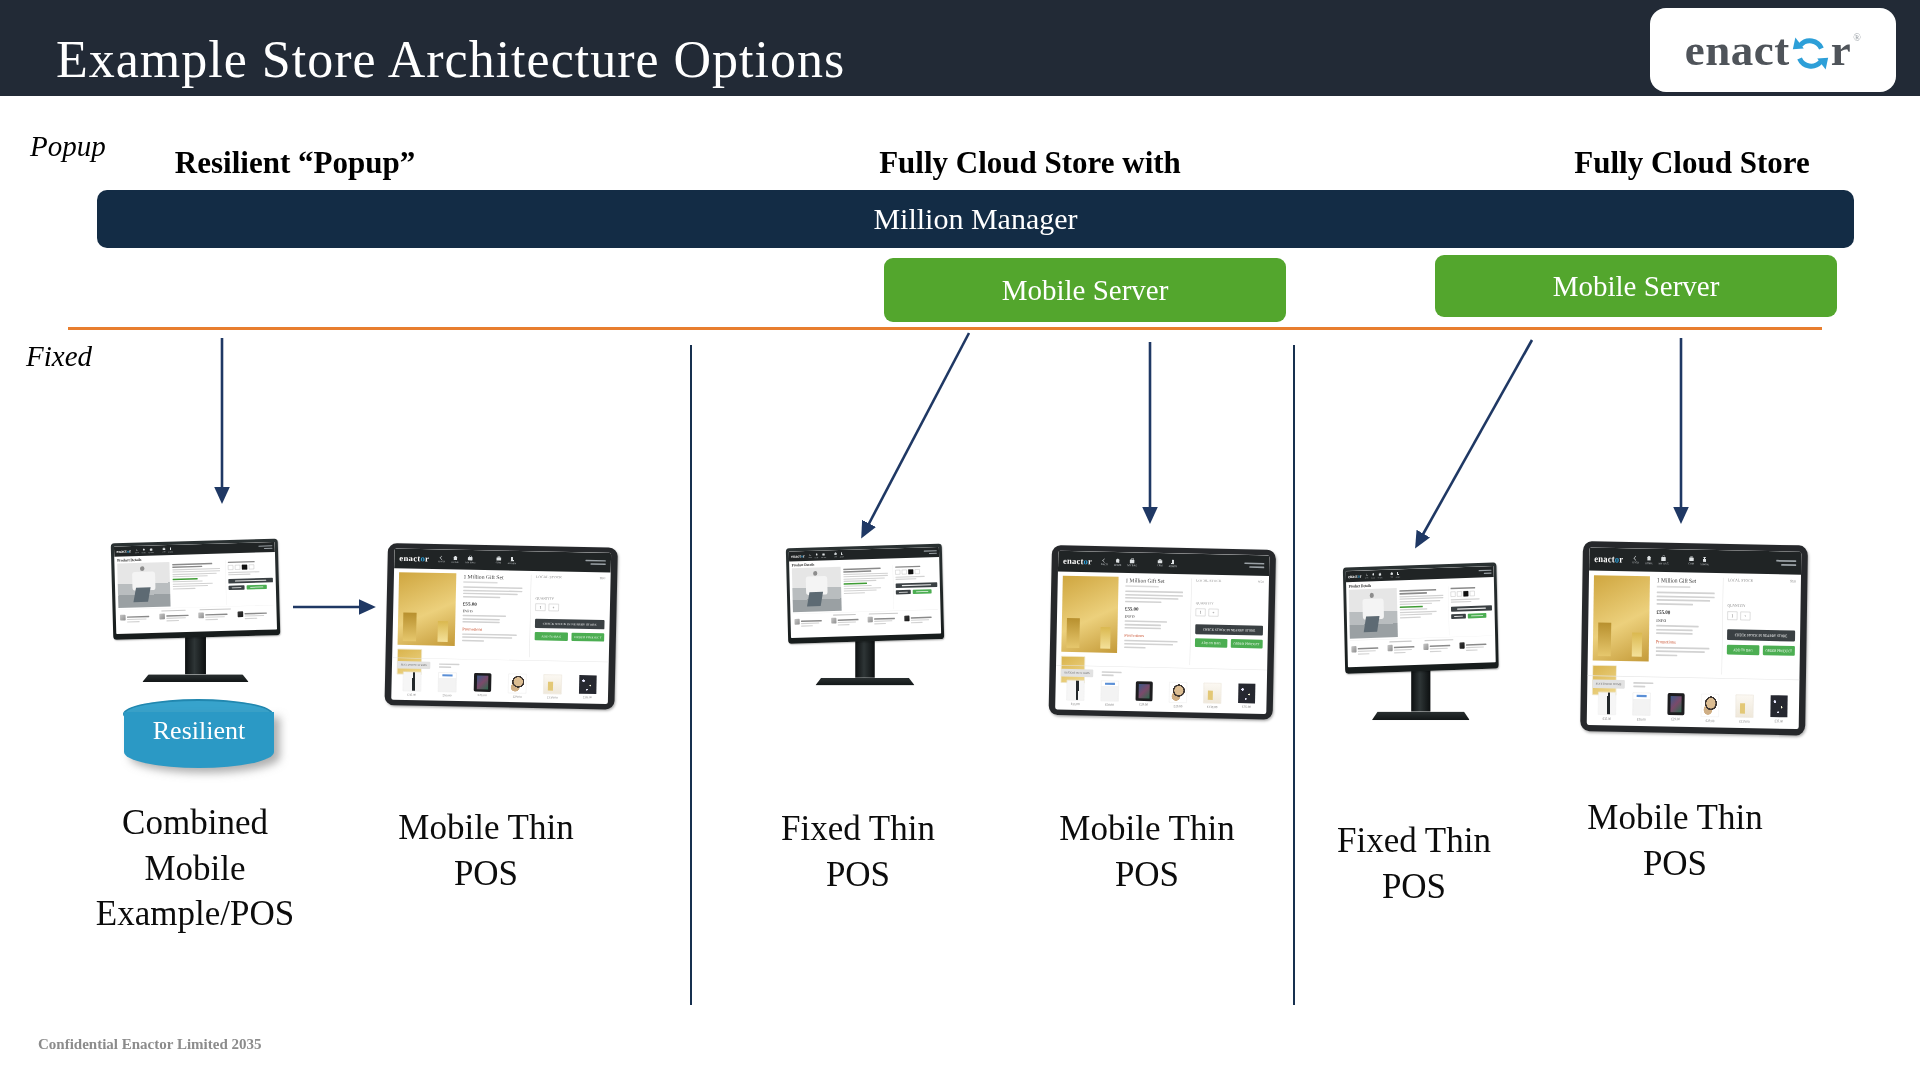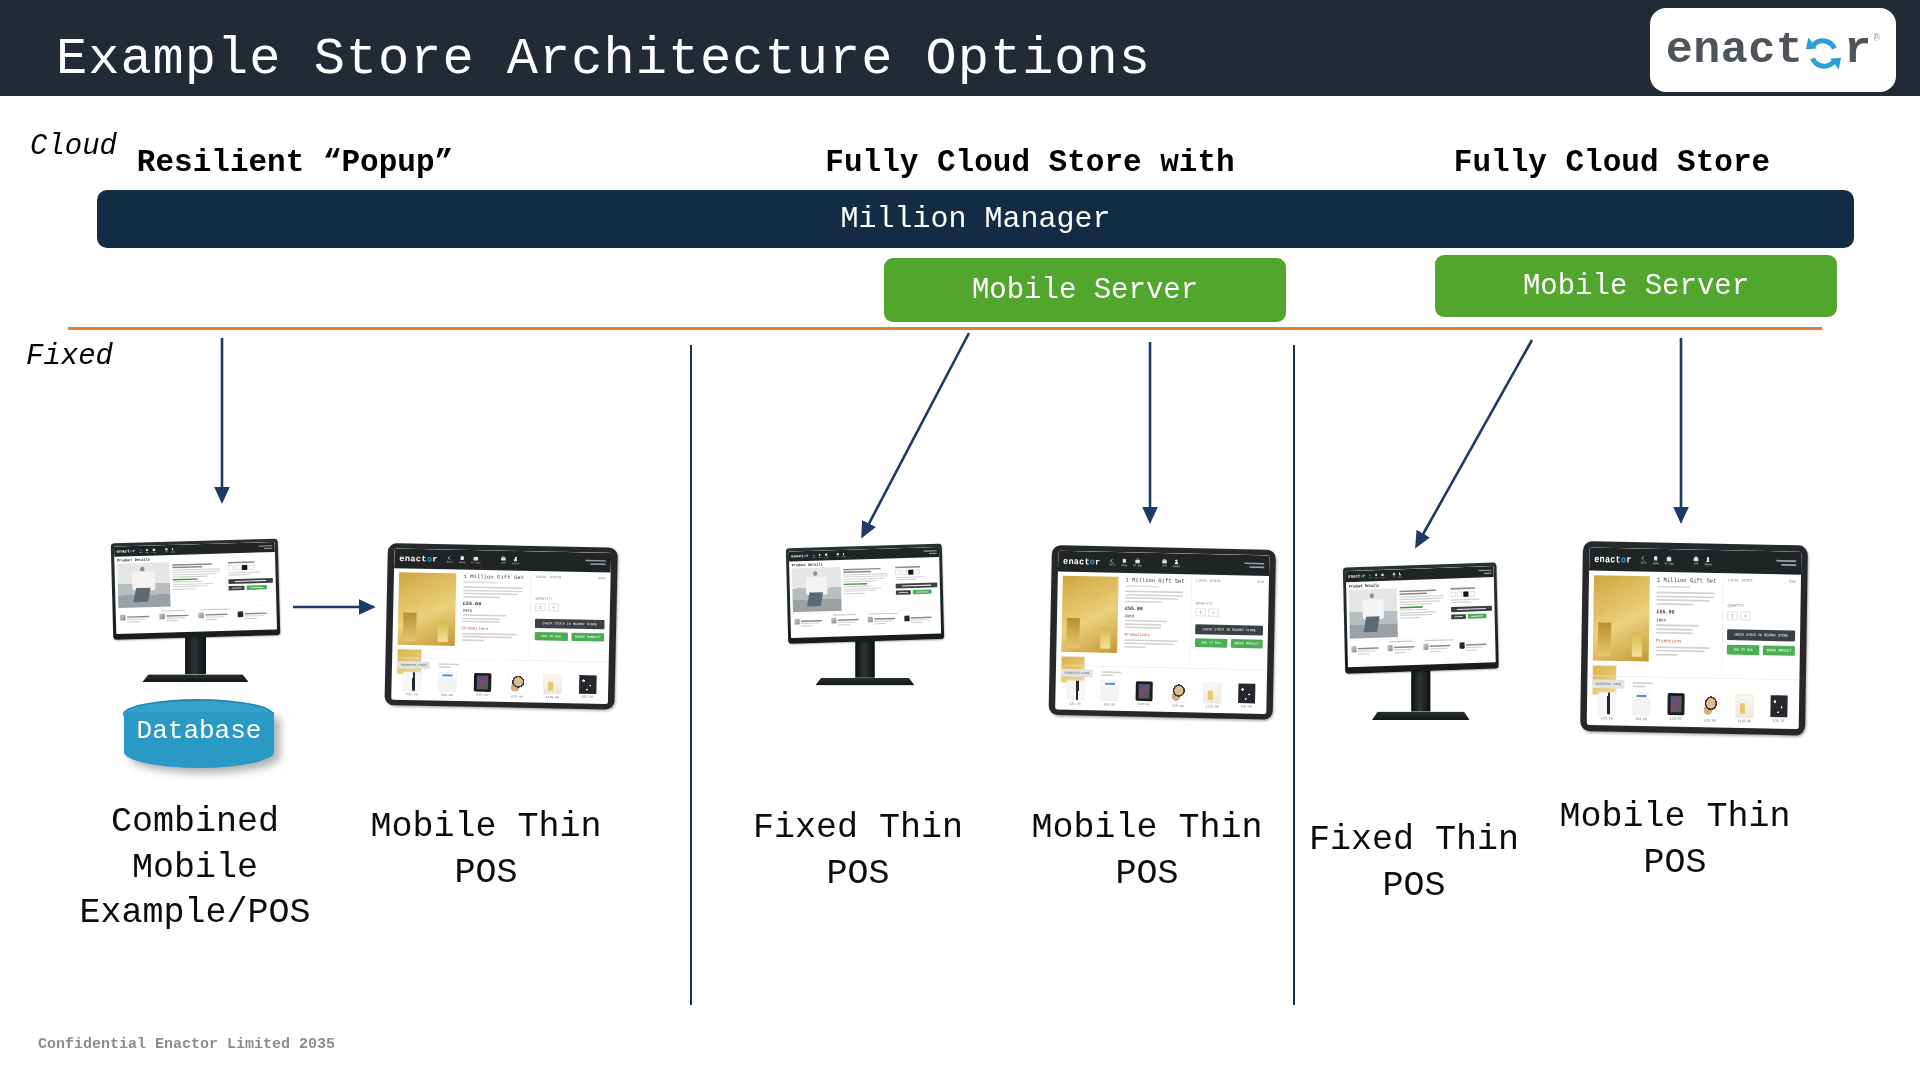--- a/index.html
+++ b/index.html
@@ -1,17 +1,17 @@
 <!DOCTYPE html>
 <html><head>
 <meta charset="utf-8">
 <style>
   html,body{margin:0;padding:0;background:#fff;}
   .slide{position:relative;width:1920px;height:1080px;background:#ffffff;overflow:hidden;
-         font-family:Liberation Mono, monospace;color:#000;}
+         font-family:Liberation Serif, serif;color:#000;}
 
   
   .topbar{position:absolute;left:0;top:0;width:1920px;height:96px;background:#222A36;}
   .title{position:absolute;left:56px;top:30px;font-size:52px;letter-spacing:1px;color:#fff;font-weight:400;white-space:nowrap;}
   .logo-card{position:absolute;left:1650px;top:8px;width:246px;height:84px;background:#fff;border-radius:16px;
              display:flex;align-items:center;justify-content:center;}
   .logo-word{font-size:45px;font-weight:700;color:#4F545A;display:flex;align-items:center;letter-spacing:.5px;}
   .logo-o-icon{width:37px;height:37px;margin:6px 2px 0;}
   .reg{font-size:10px;color:#9aa0a6;align-self:flex-start;margin-top:8px;margin-left:2px;font-weight:400;}
 
@@ -188,26 +188,26 @@
         <path d="M35 16 A15 15 0 0 0 10 12" fill="none" stroke="#2D9FD8" stroke-width="6"></path>
         <polygon points="4,3 14,16 1,17" fill="#2D9FD8"></polygon>
         <path d="M9 28 A15 15 0 0 0 34 32" fill="none" stroke="#2D9FD8" stroke-width="6"></path>
         <polygon points="40,41 30,28 43,27" fill="#2D9FD8"></polygon>
       </svg>
       <span>r</span>
       <span class="reg">®</span>
     </div>
   </div>
 
-  <div class="layer-label lbl-cloud">Cloud</div>
+  <div class="layer-label lbl-cloud">Popup</div>
   <div class="layer-label lbl-store">Fixed</div>
 
   <div class="col-heading" style="left:295px;">Resilient “Popup”</div>
   <div class="col-heading" style="left:1030px;">Fully Cloud Store with</div>
-  <div class="col-heading" style="left:1612px;">Fully Cloud Store</div>
+  <div class="col-heading" style="left:1692px;">Fully Cloud Store</div>
 
   <div class="em-bar">Million Manager</div>
   <div class="cloud-box box-green-1">Mobile Server</div>
   <div class="cloud-box box-green-2">Mobile Server</div>
 
   <div class="orange-line"></div>
   <div class="vdivider vd-1"></div>
   <div class="vdivider vd-2"></div>
 
   <svg class="arrows" viewBox="0 0 1920 1080">
@@ -927,21 +927,21 @@
             </div>
           </div>
         </div>
       </div>
     </div>
   </div>
 
   <div class="db">
     <div class="db-top"></div>
     <div class="db-body"></div>
-    <div class="db-label">Database</div>
+    <div class="db-label">Resilient</div>
   </div>
 
   <div class="pos-label" style="left:195px;top:800px;">Combined
 Mobile
 Example/POS</div>
   <div class="pos-label" style="left:486px;top:805px;">Mobile Thin
 POS</div>
   <div class="pos-label" style="left:858px;top:806px;">Fixed Thin
 POS</div>
   <div class="pos-label" style="left:1147px;top:806px;">Mobile Thin

